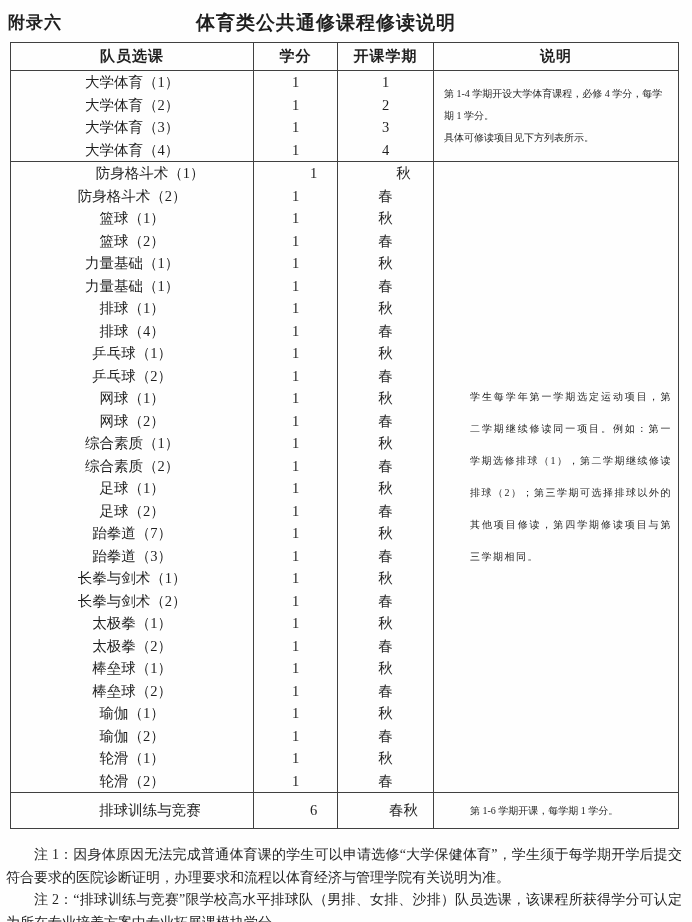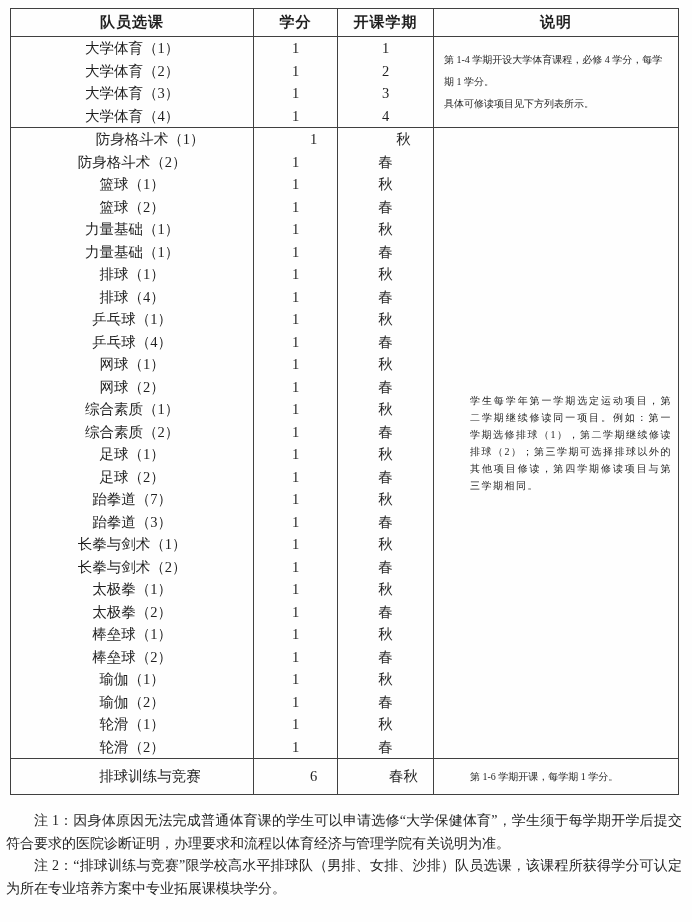--- a/index.html
+++ b/index.html
@@ -79,40 +79,44 @@
     vertical-align: middle;
     padding: 3px 6px 3px 10px;
     line-height: 22px;
     font-size: 10px;
   }
   .note-cell .note-line { margin: 0; }
   .note-cell .note-para {
     margin: 0;
     text-align: justify;
     letter-spacing: 1.5px;
-    line-height: 17px;
+    line-height: 32px;
   }
   .footnotes {
     margin-top: 15px;
     font-size: 14px;
     line-height: 22.5px;
     width: 676px;
     margin-left: -4px;
   }
   .footnotes p {
     margin: 0;
     text-indent: 2em;
     text-align: justify;
   }
 </style>
 </head>
 <body>
 
 <div class="page">
 
+  <div class="doc-header">
+    <span class="appendix-label">附录六</span>
+    <h1 class="doc-title">体育类公共通修课程修读说明</h1>
+  </div>
 
   <table class="course-table">
     <colgroup>
       <col style="width:243px">
       <col style="width:84px">
       <col style="width:96px">
       <col style="width:245px">
     </colgroup>
     <thead>
       <tr>
@@ -190,21 +194,21 @@
           <td>排球（4）</td>
           <td>1</td>
           <td>春</td>
         </tr>
         <tr>
           <td>乒乓球（1）</td>
           <td>1</td>
           <td>秋</td>
         </tr>
         <tr>
-          <td>乒乓球（4）</td>
+          <td>乒乓球（2）</td>
           <td>1</td>
           <td>春</td>
         </tr>
         <tr>
           <td>网球（1）</td>
           <td>1</td>
           <td>秋</td>
         </tr>
         <tr>
           <td>网球（2）</td>

